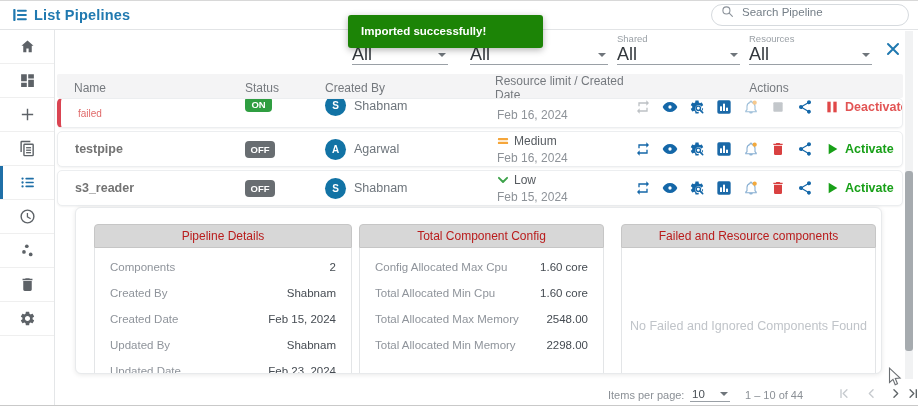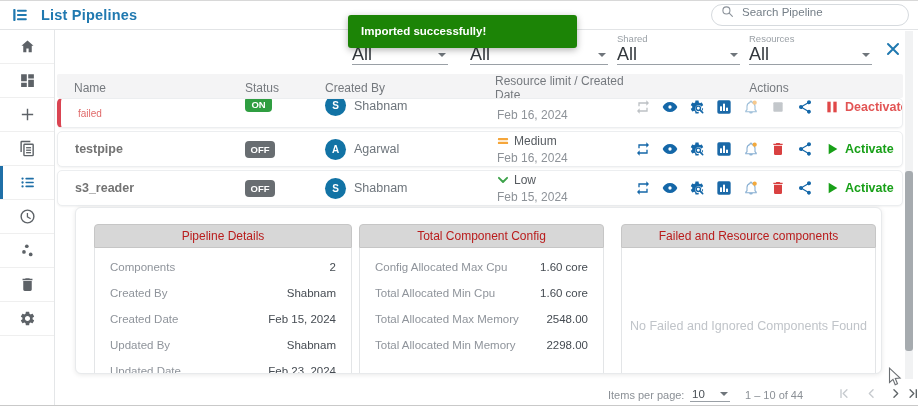--- a/index.html
+++ b/index.html
@@ -6,21 +6,21 @@
   html,body { margin:0; padding:0; background:#f0f0f0; }
   .app {
     position:relative; width:918px; height:406px; background:#fff;
     font-family:"Liberation Sans", sans-serif; overflow:hidden;
     border-top:1px solid #d8d8d8; border-bottom:1px solid #c9c9c9;
   }
   
   .topbar { position:absolute; left:0; top:0; width:918px; height:29px; background:#fff;
             border-bottom:1px solid #e2e4e6; display:flex; align-items:center; z-index:5; }
   .title-icon { margin-left:11px; width:18px; height:18px; flex:0 0 auto; }
-  .page-title { margin-left:12px; font-size:14.5px; font-weight:bold; color:#2079b0; letter-spacing:.2px; }
+  .page-title { margin-left:5px; font-size:14.5px; font-weight:bold; color:#2079b0; letter-spacing:.2px; }
   .search { position:absolute; right:9px; top:3px; width:198px; height:22px; border:1px solid #d6dade;
             border-radius:12px; background:#fff; display:flex; align-items:flex-start; }
   .search input { border:none; outline:none; background:transparent; font-family:inherit;
                   font-size:11.5px; color:#5f6a72; margin-left:6px; width:150px; }
   .search input::placeholder { color:#747e87; }
   
   .sidebar { position:absolute; left:0; top:29px; width:55px; bottom:0; background:#fff;
              border-right:1px solid #e4e6e8; z-index:4; }
   .side-item { height:34px; border-bottom:1px solid #efefef; display:flex; align-items:center;
                justify-content:center; position:relative; color:#5d6267; cursor:pointer; }
@@ -30,21 +30,21 @@
   
   .dd { position:absolute; top:31px; height:33px; border-bottom:1px solid #9aa0a6; cursor:pointer; }
   .dd-label { font-size:9.5px; color:#9aa0a6; height:13px; line-height:13px; }
   .dd-value { font-size:18px; color:#33383d; height:19px; display:flex; align-items:center; justify-content:space-between; }
   .caret { width:0; height:0; border-left:4px solid transparent; border-right:4px solid transparent;
            border-top:4.5px solid #6f757b; margin-right:2px; }
   .dd1 { left:352px; width:96px; } .dd2 { left:470px; width:138px; }
   .dd3 { left:617px; width:123px; } .dd4 { left:749px; width:123px; }
   .clear-x { position:absolute; left:885px; top:40px; width:16px; height:16px; cursor:pointer; }
   
-  .toast { position:absolute; left:348px; top:14px; width:229px; height:33px; background:#1c8406;
+  .toast { position:absolute; left:348px; top:14px; width:195px; height:33px; background:#1c8406;
            border-radius:3px; box-shadow:0 2px 7px rgba(0,0,0,.3); color:#fff; font-size:11.5px;
            font-weight:bold; line-height:33px; padding-left:13px; z-index:40; }
   
   .thead { position:absolute; left:57px; top:73px; width:846px; height:24px; background:#f4f4f5;
            border-radius:2px; display:grid; grid-template-columns:188px 80px 170px 140px 1fr;
            align-items:center; font-size:12px; color:#75797e; }
   .thead .c0 { padding-left:17px; }
   .thead .c-act { text-align:center; }
   .trow { position:absolute; left:57px; width:846px; background:#fff; border:1px solid #eceef0;
           border-radius:5px; box-shadow:0 1px 2px rgba(0,0,0,.05); display:grid;

